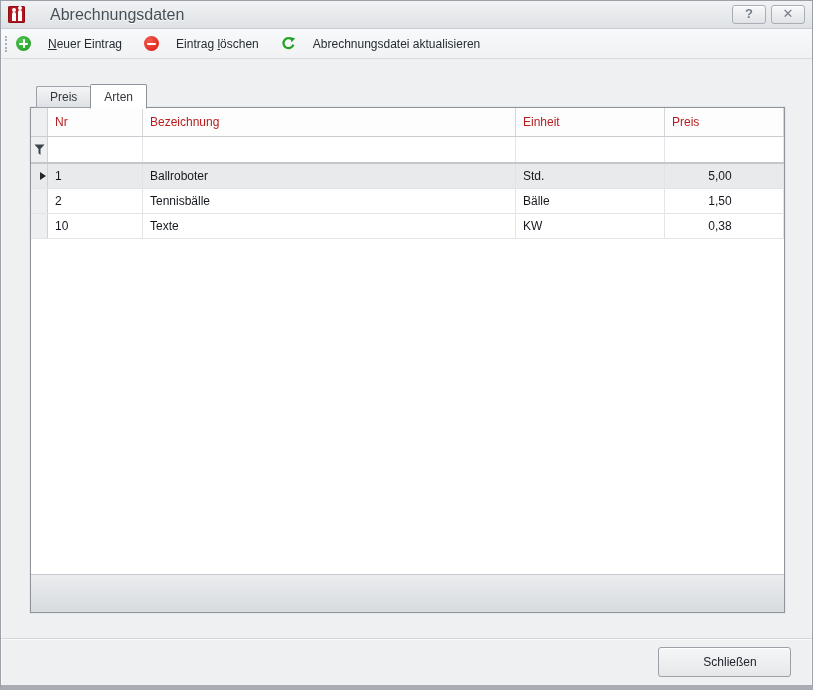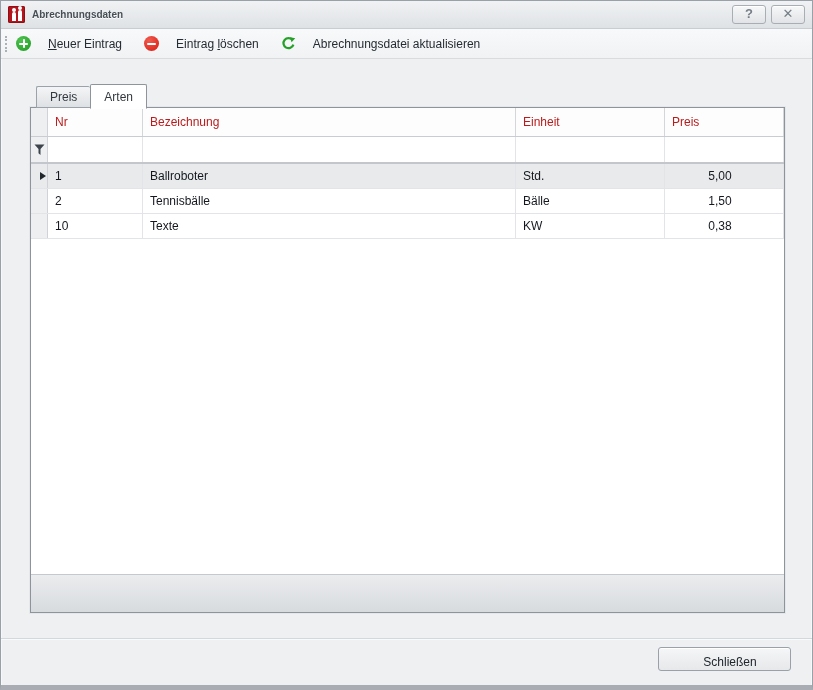--- a/index.html
+++ b/index.html
@@ -21,21 +21,21 @@
     border-bottom: 1px solid #c9ccd0;
   }
   .app-icon { width: 17px; height: 17px; background: #b4151c; border-radius: 2px;
     display: flex; align-items: flex-end; justify-content: center; gap: 2px; padding: 2px 2px; flex: none;
     box-shadow: inset 0 0 0 1px #8f0f15; }
   .figure { background: #fff; width: 4px; border-radius: 2px 2px 0 0; position: relative; }
   .figure.f1 { height: 9px; }
   .figure.f2 { height: 11px; }
   .figure::before { content: ""; position: absolute; top: -4px; left: 0; width: 4px; height: 4px;
     border-radius: 50%; background: #fff; }
-  .title-text { margin-left: 7px; font-size: 10px; font-weight: bold; color: #474e56; flex: 1;
+  .title-text { margin-left: 25px; font-size: 16px; font-weight: normal; color: #474e56; flex: 1;
     text-shadow: 0 1px 0 #fbfcfd; }
   .sysbtn {
     width: 34px; height: 19px; margin-left: 5px; border: 1px solid #a9aeb5; border-radius: 3px;
     background: linear-gradient(#f7f8f9, #e1e3e6);
     color: #767e87; font-weight: bold; font-size: 13px; line-height: 16px; text-align: center;
     box-shadow: inset 0 1px 0 #ffffff; cursor: default;
   }
 
   
   .toolbar {
@@ -94,21 +94,21 @@
   .g-filler { flex: 1; background: #fff; }
   .g-footer { height: 38px; border-top: 1px solid #c5c8cc;
     background: linear-gradient(#eaecee, #d8dbde); }
 
   
   .bottombar {
     position: absolute; left: 0; right: 0; top: 637px; height: 47px;
     border-top: 1px solid #d5d8db; box-shadow: inset 0 1px 0 #f8fafb;
   }
   .close-btn {
-    position: absolute; right: 21px; top: 8px; width: 133px; height: 24px;
+    position: absolute; right: 21px; top: 8px; width: 133px; height: 30px;
     border: 1px solid #9aa1a9; border-radius: 3px;
     background: linear-gradient(#f5f6f7, #e6e8ea);
     box-shadow: inset 0 1px 0 #ffffff;
     font-size: 12px; color: #20262c; text-align: center; line-height: 28px; cursor: default; padding-left: 11px;
   }
 </style>
 </head>
 <body>
 
 <div class="window">

